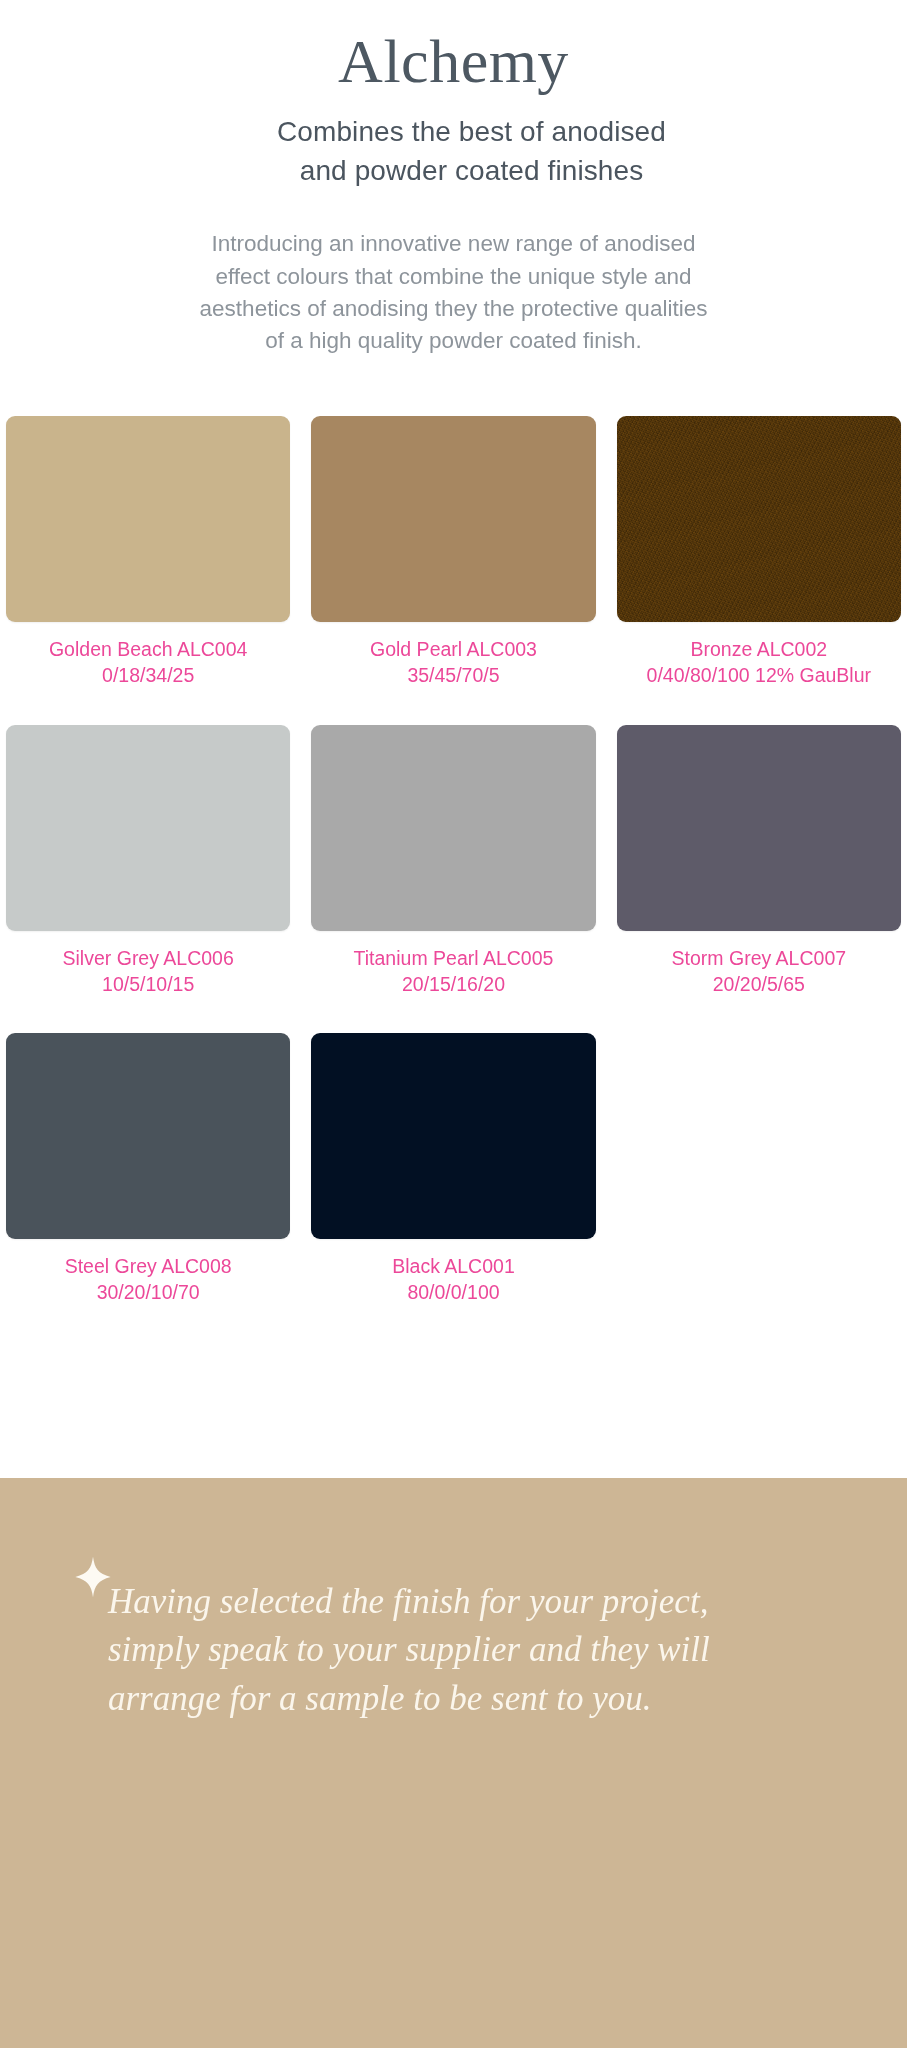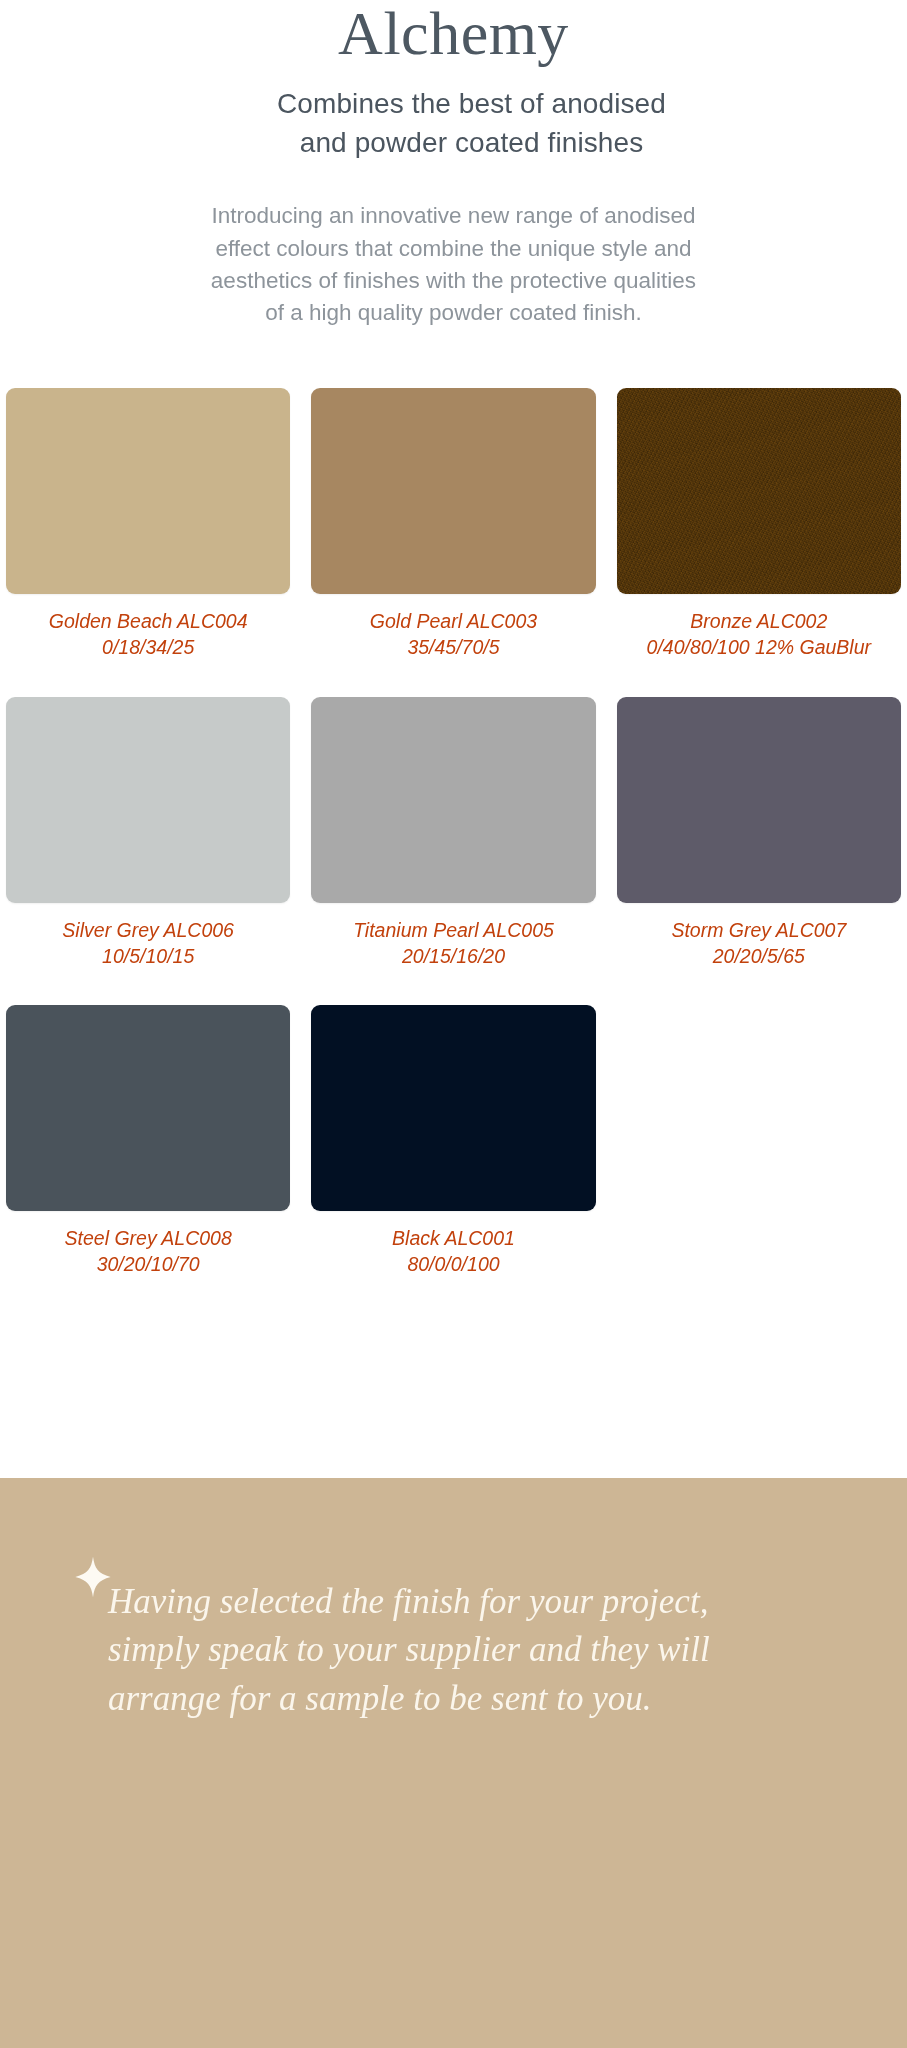--- a/index.html
+++ b/index.html
@@ -17,21 +17,21 @@
   .page {
     width: 907px;
     height: 2048px;
     position: relative;
     background: #ffffff;
     box-sizing: border-box;
   }
 
   
   .header {
-    padding-top: 0;
+    padding-top: 28px;
     text-align: center;
   }
   .brand-title {
     font-family: "Liberation Serif", "DejaVu Serif", serif;
     font-size: 62px;
     line-height: 1.08;
     color: #4d5862;
     letter-spacing: 0.5px;
     margin: 0;
     font-weight: 400;
@@ -84,24 +84,23 @@
     background-image:
       repeating-linear-gradient(23deg, rgba(255,255,255,0.09) 0 1px, rgba(0,0,0,0.10) 1px 2px, rgba(255,255,255,0.03) 2px 3px, rgba(0,0,0,0.05) 3px 4px),
       repeating-linear-gradient(117deg, rgba(0,0,0,0.14) 0 1px, rgba(255,255,255,0.07) 1px 2px, rgba(0,0,0,0.04) 2px 4px),
       repeating-linear-gradient(67deg, rgba(255,255,255,0.06) 0 2px, rgba(0,0,0,0.09) 2px 3px);
     mix-blend-mode: overlay;
     opacity: 0.95;
   }
   .swatch-caption {
     text-align: center;
     padding-top: 15px;
-    color: #c2410c;
+    color: #ec4899;
     font-size: 19.5px;
     line-height: 1.33;
-    font-style: italic;
   }
   .swatch-name { display: block; }
   .swatch-code { display: block; }
   .row-spacer { height: 36px; }
 
   
   .banner {
     position: absolute;
     left: 0;
     right: 0;
@@ -138,21 +137,21 @@
 
   <div class="header">
     <h1 class="brand-title">Alchemy</h1>
     <h2 class="sub-headline">
       <span class="line">Combines the best of anodised</span>
       <span class="line">and powder coated finishes</span>
     </h2>
     <div class="intro-copy">
       <span class="line">Introducing an innovative new range of anodised</span>
       <span class="line">effect colours that combine the unique style and</span>
-      <span class="line">aesthetics of finishes with the protective qualities</span>
+      <span class="line">aesthetics of anodising they the protective qualities</span>
       <span class="line">of a high quality powder coated finish.</span>
     </div>
   </div>
 
   <div class="swatch-grid">
 
     <div class="swatch-cell">
       <div class="swatch-chip" style="background-color: rgb(201, 180, 140);"></div>
       <div class="swatch-caption">
         <span class="swatch-name">Golden Beach ALC004</span>

